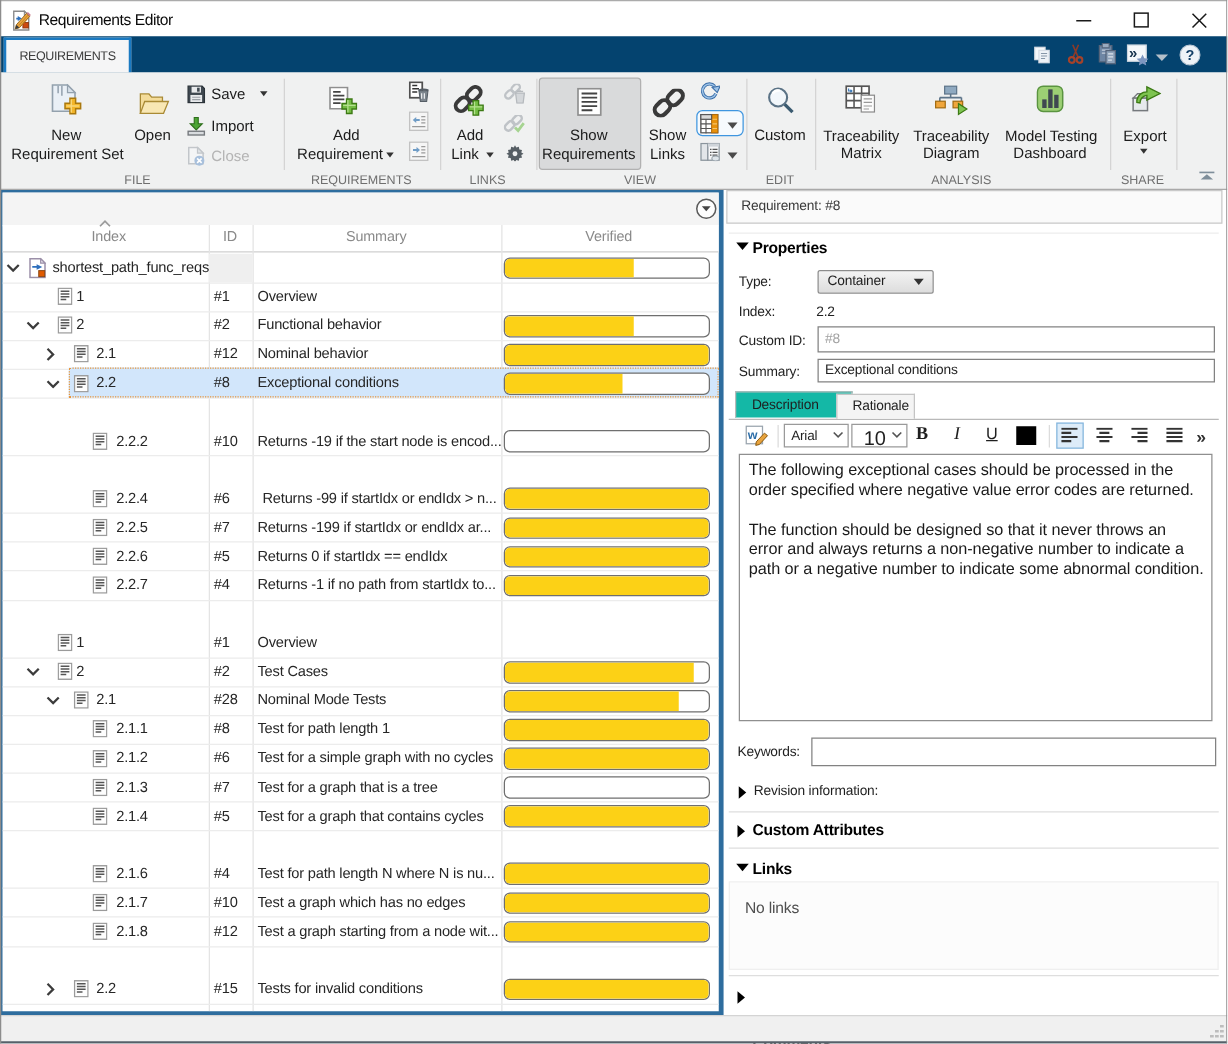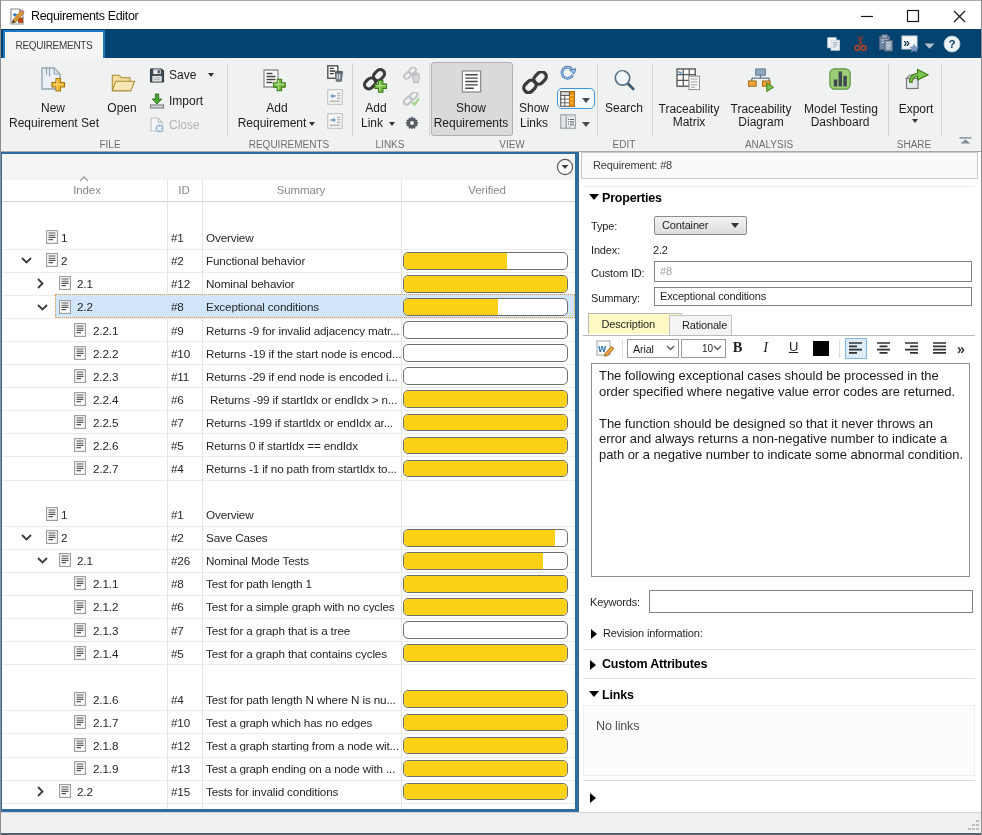--- a/index.html
+++ b/index.html
@@ -259,21 +259,21 @@
  <path d="M8 5.5 h1.2 M10 5.5 h4 M8 7.8 h1.2 M10 7.8 h4 M8 10.1 h1.2 M10 10.1 h4" stroke="#555" stroke-width="1"></path>
  <ellipse cx="12.5" cy="12.8" rx="3" ry="2" fill="#dfe5ea" stroke="#9aa4ac" stroke-width="0.9"></ellipse>
 </svg>
 <span class="caret" style="position:absolute;left:582px;top:64px;border-left-width:4.5px;border-right-width:4.5px;border-top-width:5px;border-top-color:#4a4a4a"></span>
 
 <svg class="ab" style="left:611px;top:11px" width="28" height="24" viewBox="0 0 28 24">
  <circle cx="11.5" cy="9" r="7.2" fill="#f2f7fb" stroke="#5b7386" stroke-width="1.7"></circle>
  <path d="M7 6 a5.5 5.5 0 0 1 6-2.5" fill="none" stroke="#fff" stroke-width="2" opacity="0.9"></path>
  <path d="M16.8 14.5 l6.2 6.2" stroke="#3a5a70" stroke-width="2.7"></path>
 </svg>
-<div class="blabel" style="left:624px;top:43px">Search</div>
+<div class="blabel" style="left:624px;top:43px">Custom</div>
 
 <svg class="ab" style="left:676px;top:10px" width="26" height="24" viewBox="0 0 27 25">
  <rect x="1" y="1" width="19" height="18" fill="#fff" stroke="#555" stroke-width="1.4"></rect>
  <path d="M1 7 h19 M1 13 h19 M7.5 1 v18 M13.8 1 v18" stroke="#555" stroke-width="1.3"></path>
  <path d="M3 3 v2 h2.5 M4.5 4 l1.2 1 -1.2 1" stroke="#3b79b8" stroke-width="1" fill="none"></path>
  <rect x="13.5" y="8.5" width="11" height="14" fill="#fcfcfc" stroke="#8a8a8a"></rect>
  <path d="M15.5 11.5 h7 M15.5 14.5 h7 M15.5 17.5 h7 M15.5 20 h4.5" stroke="#999" stroke-width="1"></path>
 </svg>
 <div class="blabel" style="left:689px;top:44px">Traceability</div>
 <div class="blabel" style="left:689px;top:57px">Matrix</div>
@@ -323,20 +323,37 @@
         </svg>
   <div class="hcell" style="left:85px">Index</div>
   <div class="hcell" style="left:182px">ID</div>
   <div class="hcell" style="left:299px">Summary</div>
   <div class="hcell" style="left:485px">Verified</div>
  </div>
  <div class="colline" style="left:164.5px"></div>
  <div class="colline" style="left:199.5px"></div>
  <div class="colline" style="left:398.5px"></div>
  <div id="tbody">
+<div class="trow" style="top:48.6px">
+          <div class="ab" style="left:165px;top:0;width:35px;height:23.08px;background:#efefef"></div>
+          <svg class="ab" style="left:3px;top:8.6px" width="11" height="7" viewBox="0 0 11 7">
+            <path d="M1 1 L5.5 5.5 L10 1" fill="none" stroke="#3c3c3c" stroke-width="1.8"></path>
+          </svg>
+          <svg class="ab" style="left:21px;top:3.3px" width="14" height="17" viewBox="0 0 14 17">
+            <path d="M1 1 h8.5 l3.5 3.5 v11.5 h-12 z" fill="#fff" stroke="#9b8fa8" stroke-width="1.2"></path>
+            <path d="M9.5 1 l3.5 3.5 h-3.5 z" fill="#e8e4ee" stroke="#9b8fa8" stroke-width="0.9"></path>
+            <path d="M2.8 7.5 h4" stroke="#2d6fbd" stroke-width="1.5"></path>
+            <path d="M6.3 5.3 L10.8 7.5 L6.3 9.7 z" fill="#2d6fbd"></path>
+            <rect x="8" y="10.5" width="4.8" height="4.8" fill="#e05a00" stroke="#8a4510" stroke-width="0.8"></rect>
+          </svg>
+          <div class="ab rt" style="left:40px">shortest_path_func_reqs</div>
+          <div class="ab bar">
+            <div style="position:absolute;left:0;top:0;bottom:0;width:63%;background:#fcd116;border-radius:4px 0 0 4px"></div>
+          </div>
+        </div>
 <div class="trow" style="top:71.68px">
           <svg class="ab" style="left:44px;top:4.6px" width="12" height="14" viewBox="0 0 12 14">
             <rect x="0.6" y="0.6" width="10.8" height="12.8" fill="#fdfdfd" stroke="#9a9a9a" stroke-width="1.1"></rect>
             <path d="M2.5 3 h7 M2.5 5.2 h7 M2.5 7.4 h7 M2.5 9.6 h4.5" stroke="#555" stroke-width="1.1"></path>
           </svg>
           <div class="ab rt" style="left:59px">1</div>
           <div class="ab rt" style="left:169px">#1</div>
           <div class="ab rt" style="left:204px;width:196px;overflow:hidden">Overview</div>
         </div>
 <div class="trow" style="top:94.75999999999999px">
@@ -378,50 +395,30 @@
             <rect x="0.6" y="0.6" width="10.8" height="12.8" fill="#fdfdfd" stroke="#9a9a9a" stroke-width="1.1"></rect>
             <path d="M2.5 3 h7 M2.5 5.2 h7 M2.5 7.4 h7 M2.5 9.6 h4.5" stroke="#555" stroke-width="1.1"></path>
           </svg>
           <div class="ab rt" style="left:75px">2.2</div>
           <div class="ab rt" style="left:169px">#8</div>
           <div class="ab rt" style="left:204px;width:196px;overflow:hidden">Exceptional conditions</div>
           <div class="ab bar">
             <div style="position:absolute;left:0;top:0;bottom:0;width:57.5%;background:#fcd116;border-radius:4px 0 0 4px"></div>
           </div>
         </div>
-<div class="trow" style="top:164.0px">
-          <svg class="ab" style="left:72px;top:4.6px" width="12" height="14" viewBox="0 0 12 14">
-            <rect x="0.6" y="0.6" width="10.8" height="12.8" fill="#fdfdfd" stroke="#9a9a9a" stroke-width="1.1"></rect>
-            <path d="M2.5 3 h7 M2.5 5.2 h7 M2.5 7.4 h7 M2.5 9.6 h4.5" stroke="#555" stroke-width="1.1"></path>
-          </svg>
-          <div class="ab rt" style="left:91px">2.2.1</div>
-          <div class="ab rt" style="left:169px">#9</div>
-          <div class="ab rt" style="left:204px;width:196px;overflow:hidden">Returns -9 for invalid adjacency matr...</div>
-          <div class="ab bar"></div>
-        </div>
 <div class="trow" style="top:187.07999999999998px">
           <svg class="ab" style="left:72px;top:4.6px" width="12" height="14" viewBox="0 0 12 14">
             <rect x="0.6" y="0.6" width="10.8" height="12.8" fill="#fdfdfd" stroke="#9a9a9a" stroke-width="1.1"></rect>
             <path d="M2.5 3 h7 M2.5 5.2 h7 M2.5 7.4 h7 M2.5 9.6 h4.5" stroke="#555" stroke-width="1.1"></path>
           </svg>
           <div class="ab rt" style="left:91px">2.2.2</div>
           <div class="ab rt" style="left:169px">#10</div>
           <div class="ab rt" style="left:204px;width:196px;overflow:hidden">Returns -19 if the start node is encod...</div>
           <div class="ab bar"></div>
         </div>
-<div class="trow" style="top:210.16px">
-          <svg class="ab" style="left:72px;top:4.6px" width="12" height="14" viewBox="0 0 12 14">
-            <rect x="0.6" y="0.6" width="10.8" height="12.8" fill="#fdfdfd" stroke="#9a9a9a" stroke-width="1.1"></rect>
-            <path d="M2.5 3 h7 M2.5 5.2 h7 M2.5 7.4 h7 M2.5 9.6 h4.5" stroke="#555" stroke-width="1.1"></path>
-          </svg>
-          <div class="ab rt" style="left:91px">2.2.3</div>
-          <div class="ab rt" style="left:169px">#11</div>
-          <div class="ab rt" style="left:204px;width:196px;overflow:hidden">Returns -29 if end node is encoded i...</div>
-          <div class="ab bar"></div>
-        </div>
 <div class="trow" style="top:233.23999999999998px">
           <svg class="ab" style="left:72px;top:4.6px" width="12" height="14" viewBox="0 0 12 14">
             <rect x="0.6" y="0.6" width="10.8" height="12.8" fill="#fdfdfd" stroke="#9a9a9a" stroke-width="1.1"></rect>
             <path d="M2.5 3 h7 M2.5 5.2 h7 M2.5 7.4 h7 M2.5 9.6 h4.5" stroke="#555" stroke-width="1.1"></path>
           </svg>
           <div class="ab rt" style="left:91px">2.2.4</div>
           <div class="ab rt" style="left:169px">#6</div>
           <div class="ab rt" style="left:208px;width:196px;overflow:hidden">Returns -99 if startIdx or endIdx &gt; n...</div>
           <div class="ab bar">
             <div style="position:absolute;inset:0;background:#fcd116;border-radius:4px"></div>
@@ -475,35 +472,35 @@
 <div class="trow" style="top:371.72px">
           <svg class="ab" style="left:19px;top:8.6px" width="11" height="7" viewBox="0 0 11 7">
             <path d="M1 1 L5.5 5.5 L10 1" fill="none" stroke="#3c3c3c" stroke-width="1.8"></path>
           </svg>
           <svg class="ab" style="left:44px;top:4.6px" width="12" height="14" viewBox="0 0 12 14">
             <rect x="0.6" y="0.6" width="10.8" height="12.8" fill="#fdfdfd" stroke="#9a9a9a" stroke-width="1.1"></rect>
             <path d="M2.5 3 h7 M2.5 5.2 h7 M2.5 7.4 h7 M2.5 9.6 h4.5" stroke="#555" stroke-width="1.1"></path>
           </svg>
           <div class="ab rt" style="left:59px">2</div>
           <div class="ab rt" style="left:169px">#2</div>
-          <div class="ab rt" style="left:204px;width:196px;overflow:hidden">Save Cases</div>
+          <div class="ab rt" style="left:204px;width:196px;overflow:hidden">Test Cases</div>
           <div class="ab bar">
             <div style="position:absolute;left:0;top:0;bottom:0;width:92.7%;background:#fcd116;border-radius:4px 0 0 4px"></div>
           </div>
         </div>
 <div class="trow" style="top:394.8px">
           <svg class="ab" style="left:35px;top:8.6px" width="11" height="7" viewBox="0 0 11 7">
             <path d="M1 1 L5.5 5.5 L10 1" fill="none" stroke="#3c3c3c" stroke-width="1.8"></path>
           </svg>
           <svg class="ab" style="left:57px;top:4.6px" width="12" height="14" viewBox="0 0 12 14">
             <rect x="0.6" y="0.6" width="10.8" height="12.8" fill="#fdfdfd" stroke="#9a9a9a" stroke-width="1.1"></rect>
             <path d="M2.5 3 h7 M2.5 5.2 h7 M2.5 7.4 h7 M2.5 9.6 h4.5" stroke="#555" stroke-width="1.1"></path>
           </svg>
           <div class="ab rt" style="left:75px">2.1</div>
-          <div class="ab rt" style="left:169px">#26</div>
+          <div class="ab rt" style="left:169px">#28</div>
           <div class="ab rt" style="left:204px;width:196px;overflow:hidden">Nominal Mode Tests</div>
           <div class="ab bar">
             <div style="position:absolute;left:0;top:0;bottom:0;width:85%;background:#fcd116;border-radius:4px 0 0 4px"></div>
           </div>
         </div>
 <div class="trow" style="top:417.88px">
           <svg class="ab" style="left:72px;top:4.6px" width="12" height="14" viewBox="0 0 12 14">
             <rect x="0.6" y="0.6" width="10.8" height="12.8" fill="#fdfdfd" stroke="#9a9a9a" stroke-width="1.1"></rect>
             <path d="M2.5 3 h7 M2.5 5.2 h7 M2.5 7.4 h7 M2.5 9.6 h4.5" stroke="#555" stroke-width="1.1"></path>
           </svg>
@@ -573,32 +570,20 @@
           </div>
         </div>
 <div class="trow" style="top:579.4399999999999px">
           <svg class="ab" style="left:72px;top:4.6px" width="12" height="14" viewBox="0 0 12 14">
             <rect x="0.6" y="0.6" width="10.8" height="12.8" fill="#fdfdfd" stroke="#9a9a9a" stroke-width="1.1"></rect>
             <path d="M2.5 3 h7 M2.5 5.2 h7 M2.5 7.4 h7 M2.5 9.6 h4.5" stroke="#555" stroke-width="1.1"></path>
           </svg>
           <div class="ab rt" style="left:91px">2.1.8</div>
           <div class="ab rt" style="left:169px">#12</div>
           <div class="ab rt" style="left:204px;width:196px;overflow:hidden">Test a graph starting from a node wit...</div>
-          <div class="ab bar">
-            <div style="position:absolute;inset:0;background:#fcd116;border-radius:4px"></div>
-          </div>
-        </div>
-<div class="trow" style="top:602.52px">
-          <svg class="ab" style="left:72px;top:4.6px" width="12" height="14" viewBox="0 0 12 14">
-            <rect x="0.6" y="0.6" width="10.8" height="12.8" fill="#fdfdfd" stroke="#9a9a9a" stroke-width="1.1"></rect>
-            <path d="M2.5 3 h7 M2.5 5.2 h7 M2.5 7.4 h7 M2.5 9.6 h4.5" stroke="#555" stroke-width="1.1"></path>
-          </svg>
-          <div class="ab rt" style="left:91px">2.1.9</div>
-          <div class="ab rt" style="left:169px">#13</div>
-          <div class="ab rt" style="left:204px;width:196px;overflow:hidden">Test a graph ending on a node with ...</div>
           <div class="ab bar">
             <div style="position:absolute;inset:0;background:#fcd116;border-radius:4px"></div>
           </div>
         </div>
 <div class="trow" style="top:625.6px">
           <svg class="ab" style="left:35px;top:6.3px" width="7" height="11" viewBox="0 0 7 11">
             <path d="M1 1 L5.5 5.5 L1 10" fill="none" stroke="#3c3c3c" stroke-width="1.8"></path>
           </svg>
           <svg class="ab" style="left:57px;top:4.6px" width="12" height="14" viewBox="0 0 12 14">
             <rect x="0.6" y="0.6" width="10.8" height="12.8" fill="#fdfdfd" stroke="#9a9a9a" stroke-width="1.1"></rect>
@@ -632,41 +617,41 @@
  <div class="rplabel" style="left:12px;top:114.5px">Custom ID:</div>
  <div class="inp" style="left:75px;top:108.5px;width:316px;height:19px">
         <span style="position:absolute;left:5px;top:3px;color:#a2a2a2">#8</span>
       </div>
  <div class="rplabel" style="left:12px;top:139.5px">Summary:</div>
  <div class="inp" style="left:75px;top:134.5px;width:316px;height:17px">
         <span style="position:absolute;left:5px;top:2px">Exceptional conditions</span>
       </div>
 
  <div class="ab" style="left:4px;top:182.5px;width:392px;height:1px;background:#b9b9b9"></div>
- <div class="ab" style="left:8.5px;top:161.3px;width:94px;height:21.2px;background:#fef9c3;border:1px solid #b9b9b9;border-bottom:none;box-sizing:border-box">
+ <div class="ab" style="left:8.5px;top:161.3px;width:94px;height:21.2px;background:#14b8a6;border:1px solid #b9b9b9;border-bottom:none;box-sizing:border-box">
         <span style="position:absolute;left:13px;top:4px;font-size:11px">Description</span>
       </div>
  <div class="ab" style="left:90px;top:163px;width:63px;height:19.5px;background:#f4f4f4;border:1px solid #c4c4c4;border-bottom:none;box-sizing:border-box">
         <span style="position:absolute;left:12px;top:3px;font-size:11px">Rationale</span>
       </div>
 
  <svg class="ab" style="left:17px;top:188px" width="19" height="18" viewBox="0 0 19 18">
   <rect x="1" y="1" width="13" height="14" fill="#fff" stroke="#9aa4ae"></rect>
   <text x="2.2" y="11.5" font-size="10" font-weight="bold" fill="#2c6da8" font-family="Liberation Sans">w</text>
   <path d="M9 13.5 L15.5 6.5 L18 8.5 L11.5 15.6 L8.6 16.3 Z" fill="#e8a33d" stroke="#8a5a10" stroke-width="0.8"></path>
  </svg>
  <div class="ab" style="left:43px;top:188px;width:1px;height:18px;background:#dcdcdc"></div>
  <div class="inp" style="left:48px;top:187px;width:50px;height:17px;border-color:#9a9a9a">
         <span style="position:absolute;left:5px;top:2.5px;font-size:10.8px">Arial</span>
   <svg style="position:absolute;right:3px;top:5px" width="9" height="6" viewBox="0 0 9 6">
           <path d="M1 1 L4.5 4.5 L8 1" fill="none" stroke="#555" stroke-width="1.3"></path>
         </svg>
       </div>
  <div class="inp" style="left:102px;top:187px;width:43px;height:17px;border-color:#9a9a9a">
-        <span style="position:absolute;left:20px;top:2.5px;font-size:10px">10</span>
+        <span style="position:absolute;left:9px;top:2.5px;font-size:16px">10</span>
   <svg style="position:absolute;right:3px;top:5px" width="9" height="6" viewBox="0 0 9 6">
           <path d="M1 1 L4.5 4.5 L8 1" fill="none" stroke="#555" stroke-width="1.3"></path>
         </svg>
       </div>
  <div class="ab" style="left:148px;top:187px;width:21px;height:19px;font-family:'Liberation Serif',serif;font-weight:bold;font-size:14.5px;text-align:center">B</div>
  <div class="ab" style="left:176px;top:187px;width:21px;height:19px;font-family:'Liberation Serif',serif;font-style:italic;font-size:14.5px;text-align:center">I</div>
  <div class="ab" style="left:204px;top:187px;width:21px;height:19px;font-size:13px;text-align:center;text-decoration:underline">U</div>
  <div class="ab" style="left:234px;top:189px;width:16px;height:15px;background:#000"></div>
  <div class="ab" style="left:260px;top:188px;width:1px;height:18px;background:#dcdcdc"></div>
  <div class="ab" style="left:266px;top:186px;width:22px;height:21px;background:#ddecf9;border:1px solid #85b6dd;box-sizing:border-box"></div>

